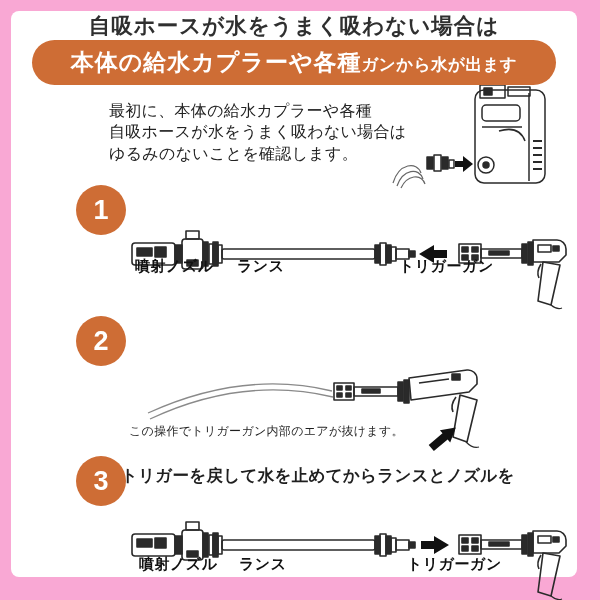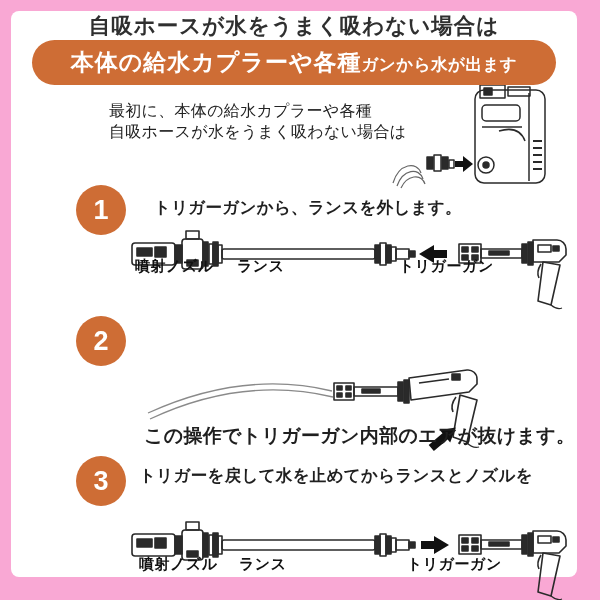--- a/index.html
+++ b/index.html
@@ -20,22 +20,22 @@
   .intro-art{position:absolute;top:74px;left:376px;width:172px;height:106px;}
 
   .step-circle{position:absolute;width:50px;height:50px;border-radius:50%;background:#CE6D35;
     display:flex;align-items:center;justify-content:center;color:#ffffff;
     font-size:27px;font-weight:700;}
   .c1{top:174px;left:65px;} .c2{top:305px;left:65px;} .c3{top:445px;left:65px;}
 
   .step-heading{position:absolute;font-size:16.5px;font-weight:600;color:#1f1f1f;letter-spacing:0.3px;}
   .h1{top:186px;left:143px;}
   .h2{top:318px;left:143px;}
-  .h3{top:452px;left:110px;width:430px;text-align:center;line-height:1.55;}
-  .caption{position:absolute;top:412px;left:133px;font-size:19px;font-weight:700;
+  .h3{top:452px;left:110px;width:430px;line-height:1.55;}
+  .caption{position:absolute;top:412px;left:118px;font-size:12px;font-weight:400;
     color:#1f1f1f;letter-spacing:0.3px;z-index:3;}
 
   .art{position:absolute;z-index:1;}
   .art-s1{top:205px;left:118px;width:442px;height:95px;}
   .art-s2{top:336px;left:133px;width:402px;height:112px;}
   .art-s3{top:496px;left:118px;width:442px;height:95px;}
 
   .part-label{position:absolute;font-size:15px;font-weight:700;color:#111111;z-index:2;letter-spacing:0.5px;}
   .s1-nozzle{top:246px;left:124px;} .s1-lance{top:246px;left:226px;} .s1-gun{top:246px;left:388px;}
   .s3-nozzle{top:544px;left:128px;} .s3-lance{top:544px;left:228px;} .s3-gun{top:544px;left:396px;}
@@ -52,20 +52,21 @@
 
     <div class="banner">
       <div>
         <span class="banner-main">本体の給水カプラーや各種</span><span class="banner-suffix">ガンから水が出ます</span>
       </div>
     </div>
 
     <div class="intro-text">
       <div>最初に、本体の給水カプラーや各種</div>
       <div>自吸ホースが水をうまく吸わない場合は</div>
+      <div>ゆるみのないことを確認します。</div>
     </div>
 
     <svg class="intro-art" viewBox="0 0 172 106">
       <g stroke="#2a2a2a" stroke-width="1.5" fill="none" stroke-linejoin="round">
         <path d="M6 98 C12 78 30 76 34 88" stroke="#666" stroke-width="1.2"></path>
         <path d="M10 101 C16 84 32 82 36 94" stroke="#666" stroke-width="1.2"></path>
         <path d="M14 103 C20 90 34 88 38 99" stroke="#666" stroke-width="1.2"></path>
         <rect x="40" y="72" width="6" height="12" fill="#2a2a2a"></rect>
         <rect x="47" y="70" width="7" height="16"></rect>
         <rect x="55" y="72" width="6" height="12" fill="#2a2a2a"></rect>
@@ -83,21 +84,20 @@
         <rect x="95" y="20" width="38" height="16" rx="4"></rect>
         <line x1="95" y1="42" x2="135" y2="42"></line>
         <path d="M112 46 q20 -6 26 10"></path>
         <circle cx="99" cy="80" r="8"></circle>
         <circle cx="99" cy="80" r="3" fill="#2a2a2a"></circle>
       </g>
       <polygon points="68,76 76,76 76,71 86,79 76,87 76,82 68,82" fill="#111"></polygon>
     </svg>
 
     <div class="step-circle c1">1</div>
-    <div class="step-heading h1">トリガーガンから、ランスを外します。</div>
     <svg class="art art-s1" viewBox="0 0 442 95">
       <g stroke="#2a2a2a" stroke-width="1.6" fill="none" stroke-linejoin="round">
         <rect x="3" y="27" width="43" height="22" rx="3"></rect>
         <rect x="8" y="32" width="15" height="8" fill="#2a2a2a"></rect>
         <rect x="26" y="31" width="11" height="10" fill="#2a2a2a"></rect>
         <rect x="46" y="29" width="7" height="18" fill="#2a2a2a"></rect>
         <rect x="53" y="23" width="21" height="30" rx="3"></rect>
         <rect x="57" y="15" width="13" height="8"></rect>
         <rect x="58" y="44" width="11" height="6" fill="#2a2a2a"></rect>
         <rect x="74" y="26" width="5" height="24" fill="#2a2a2a"></rect>

